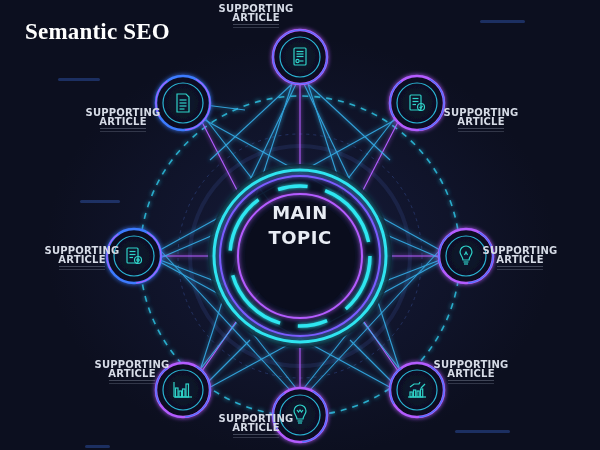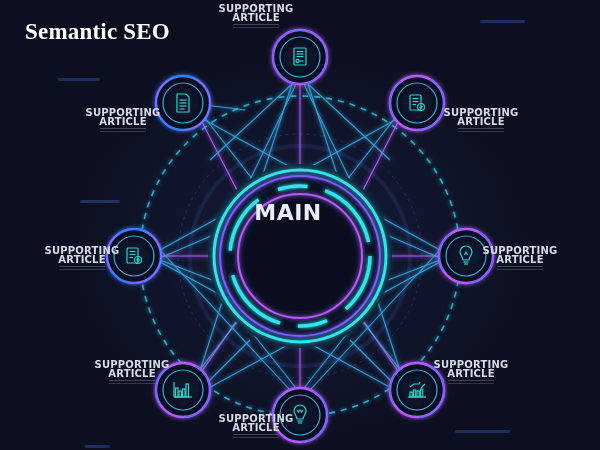--- a/index.html
+++ b/index.html
@@ -16,23 +16,23 @@
       #0c0f1f;
   }
   svg.diagram { position: absolute; left: 0; top: 0; }
   .title {
     position: absolute; left: 25px; top: 19px;
     color: #ffffff; font-weight: bold; font-size: 23px;
     font-family: Liberation Serif, serif;
     letter-spacing: 0.2px;
   }
   .center-label {
-    position: absolute; left: 230px; top: 200px; width: 116px;
+    position: absolute; left: 230px; top: 200px; width: 140px;
     text-align: center; color: #e8ecf4; font-weight: bold;
-    font-size: 22px; line-height: 25px; letter-spacing: 0.5px;
+    font-size: 18px; line-height: 25px; letter-spacing: 0.5px;
   }
   .node-label {
     position: absolute; width: 80px; text-align: center;
     color: #d6dbe6; font-size: 10px; font-weight: bold;
     line-height: 9px; letter-spacing: 0.2px;
   }
   .node-label .sub {
     display: block; margin-top: 2px;
     height: 2px; width: 46px; margin-left: 17px;
     border-top: 1px solid rgba(160,170,190,0.35);
@@ -238,20 +238,21 @@
         <path d="M-3,-5 L-1.5,-3 L0,-5 L1.5,-3 L3,-5"></path>
       </g>
     </g>
   </g>
 </svg>
 
 <div class="title">Semantic SEO</div>
 
 <div class="center-label">
   <div>MAIN</div>
+  <div>TOPIC</div>
 </div>
 
 <div class="node-label" style="left:216px;top:4px;">
   <div>SUPPORTING</div>
   <div>ARTICLE</div>
   <span class="sub"></span>
 </div>
 
 <div class="node-label" style="left:441px;top:108px;">
   <div>SUPPORTING</div>

